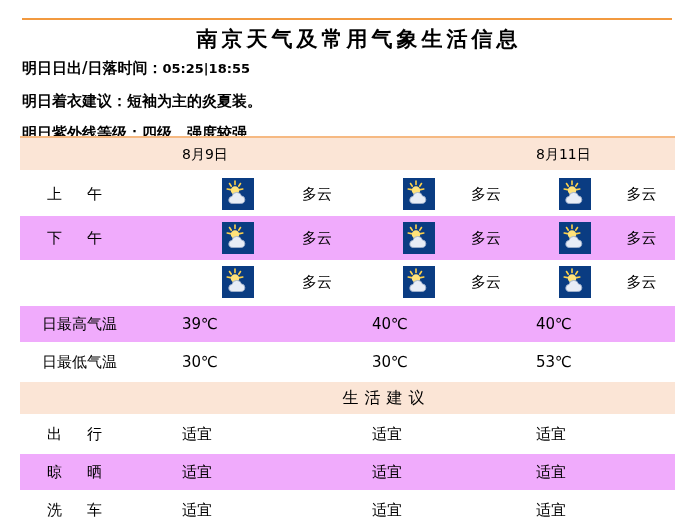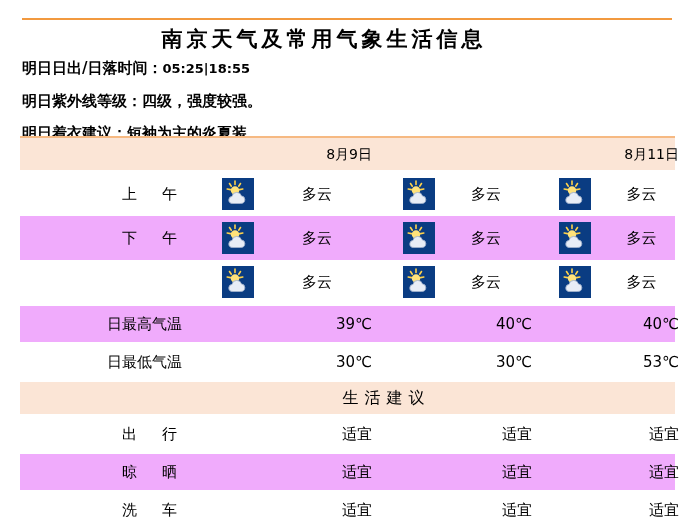--- a/index.html
+++ b/index.html
@@ -32,20 +32,21 @@
     top: 26px;
     width: 648px;
     text-align: center;
     font-size: 21px;
     font-weight: bold;
     letter-spacing: 4px;
     line-height: 26px;
     font-family: "DejaVu Serif", "Liberation Serif", serif;
     color: #000;
     white-space: nowrap;
+    padding-left: 35px;
   }
 
   .info-lines {
     position: absolute;
     left: 22px;
     top: 52px;
     width: 650px;
   }
   .info-line {
     font-size: 15px;
@@ -85,21 +86,21 @@
   .row.head   { height: 32px; background: #FBE5D6; }
   .row.advice-head { height: 32px; background: #FBE5D6; }
   .row.tall   { height: 44px; }
 
   .cell {
     position: absolute;
     top: 0;
     height: 100%;
     display: flex;
     align-items: center;
-    justify-content: flex-end;
+    justify-content: flex-start;
     font-size: 15px;
     line-height: 1;
     white-space: nowrap;
   }
 
   .c-label { left: 22px;  width: 140px; letter-spacing: 5px; text-indent: 5px; }
   .c-d1    { left: 162px; width: 190px; }
   .c-d2    { left: 352px; width: 160px; }
   .c-d3    { left: 516px; width: 143px; }
 
@@ -153,24 +154,24 @@
 
 <div class="top-rule"></div>
 
 <div class="page-title">南京天气及常用气象生活信息</div>
 
 <div class="info-lines">
   <div class="info-line">
     <span>明日日出/日落时间：</span><span class="val">05:25|18:55</span>
   </div>
   <div class="info-line">
+    <span>明日着衣建议：短袖为主的炎夏装。</span>
+  </div>
+  <div class="info-line">
     <span>明日紫外线等级：四级，强度较强。</span>
-  </div>
-  <div class="info-line">
-    <span>明日着衣建议：短袖为主的炎夏装。</span>
   </div>
 </div>
 
 <div class="wx-table">
 
   <div class="rule"></div>
 
   <div class="row head">
     <div class="cell c-label"></div>
     <div class="cell c-d1">

